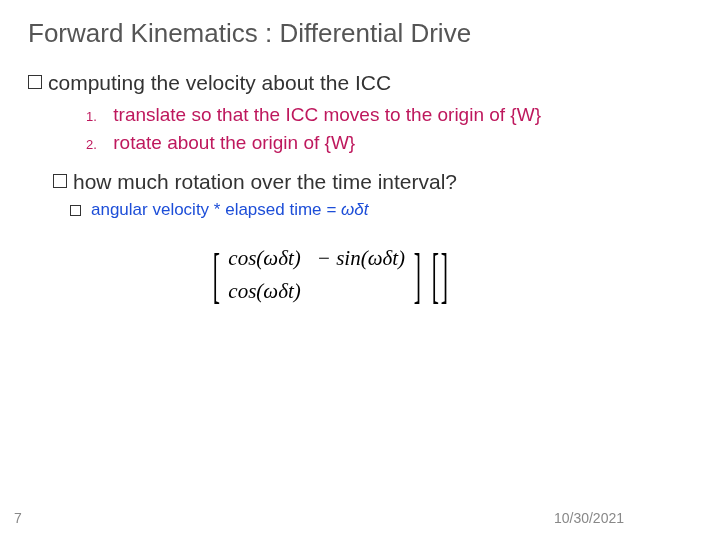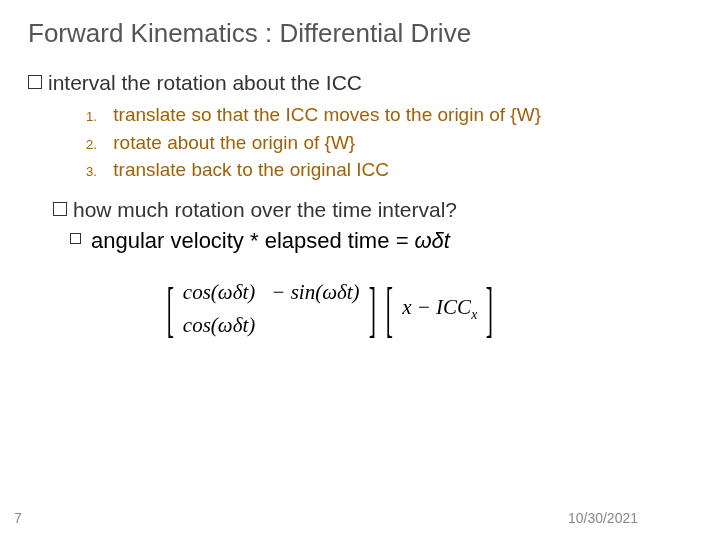--- a/index.html
+++ b/index.html
@@ -3,60 +3,56 @@
 <meta charset="utf-8">
 <style>
   * { margin: 0; padding: 0; box-sizing: border-box; }
   html, body { width: 720px; height: 540px; background: #fff; font-family: Arial, Helvetica, sans-serif; color: #333; }
   .slide { position: relative; width: 660px; height: 540px; padding: 18px 28px; }
   .title { font-size: 26px; font-weight: 400; color: #555; margin-bottom: 22px; }
   .lvl1 { display: flex; align-items: flex-start; margin-bottom: 6px; }
   .lvl1 .box { width: 14px; height: 14px; border: 1.5px solid #333; margin-right: 6px; margin-top: 4px; flex: 0 0 auto; }
   .lvl1 .text { font-size: 21px; color: #333; }
   .ol { list-style: none; margin: 4px 0 14px 58px; }
-  .ol li { font-size: 19px; color: #a16207; line-height: 1.45; }
+  .ol li { font-size: 19px; color: #be185d; line-height: 1.45; }
   .ol .num { font-size: 13px; display: inline-block; min-width: 22px; }
   .lvl2-indent { margin-left: 25px; }
   .sub { display: flex; align-items: flex-start; margin: 6px 0 6px 42px; }
   .sub .box { width: 11px; height: 11px; border: 1.2px solid #333; margin-right: 10px; margin-top: 5px; flex: 0 0 auto; }
-  .sub .text { font-size: 22px; color: #000000; }
+  .sub .text { font-size: 17px; color: #1d4ed8; }
   .formula-wrap { text-align: center; margin-top: 22px; font-family: 'Times New Roman', Times, serif; font-size: 21px; color: #000; }
   .matrix { display: inline-flex; align-items: center; vertical-align: middle; margin: 0 2px; }
   .bracket { font-size: 62px; line-height: 62px; font-weight: 100; transform: scaleX(0.35); display: inline-block; margin: 0 -6px; }
   .mcells { display: inline-block; }
   .mrow { display: flex; }
   .mcell { padding: 4px 8px; min-width: 38px; text-align: left; white-space: nowrap; }
   .it { font-style: italic; }
   .subsc { font-size: 0.65em; vertical-align: sub; font-style: italic; }
   .footer-num { position: absolute; left: 14px; bottom: 14px; font-size: 14px; color: #888; }
-  .footer-date { position: absolute; right: 22px; bottom: 14px; font-size: 14px; color: #888; margin-left: 32px; }
+  .footer-date { position: absolute; right: 36px; bottom: 14px; font-size: 14px; color: #888; margin-left: 32px; }
 </style>
 </head>
 <body>
 
 <div class="slide">
   <h1 class="title">Forward Kinematics : Differential Drive</h1>
 
   <div class="lvl1">
     <span class="box"></span>
-    <span class="text">interval the rotation about the ICC</span>
+    <span class="text">computing the velocity about the ICC</span>
   </div>
 
   <ul class="ol">
     <li>
       <span class="num">1.</span>
       <span>translate so that the ICC moves to the origin of {W}</span>
     </li>
     <li>
       <span class="num">2.</span>
       <span>rotate about the origin of {W}</span>
-    </li>
-    <li>
-      <span class="num">3.</span>
-      <span>translate back to the original ICC</span>
     </li>
   </ul>
 
   <div class="lvl1 lvl2-indent">
     <span class="box"></span>
     <span class="text">how much rotation over the time interval?</span>
   </div>
 
   <div class="sub">
     <span class="box"></span>
@@ -75,25 +71,20 @@
         </span>
         <span class="mrow">
           <span class="mcell it">cos(ωδt)</span>
         </span>
       </span>
       <span class="bracket">]</span>
     </span>
     <span class="matrix">
       <span class="bracket">[</span>
       <span class="mcells">
-        <span class="mrow">
-          <span class="mcell it">
-            <span>x − ICC</span><span class="subsc">x</span>
-          </span>
-        </span>
       </span>
       <span class="bracket">]</span>
     </span>
   </div>
 
   <div class="footer-num">7</div>
   <div class="footer-date">10/30/2021</div>
 </div>
 
 </body></html>

